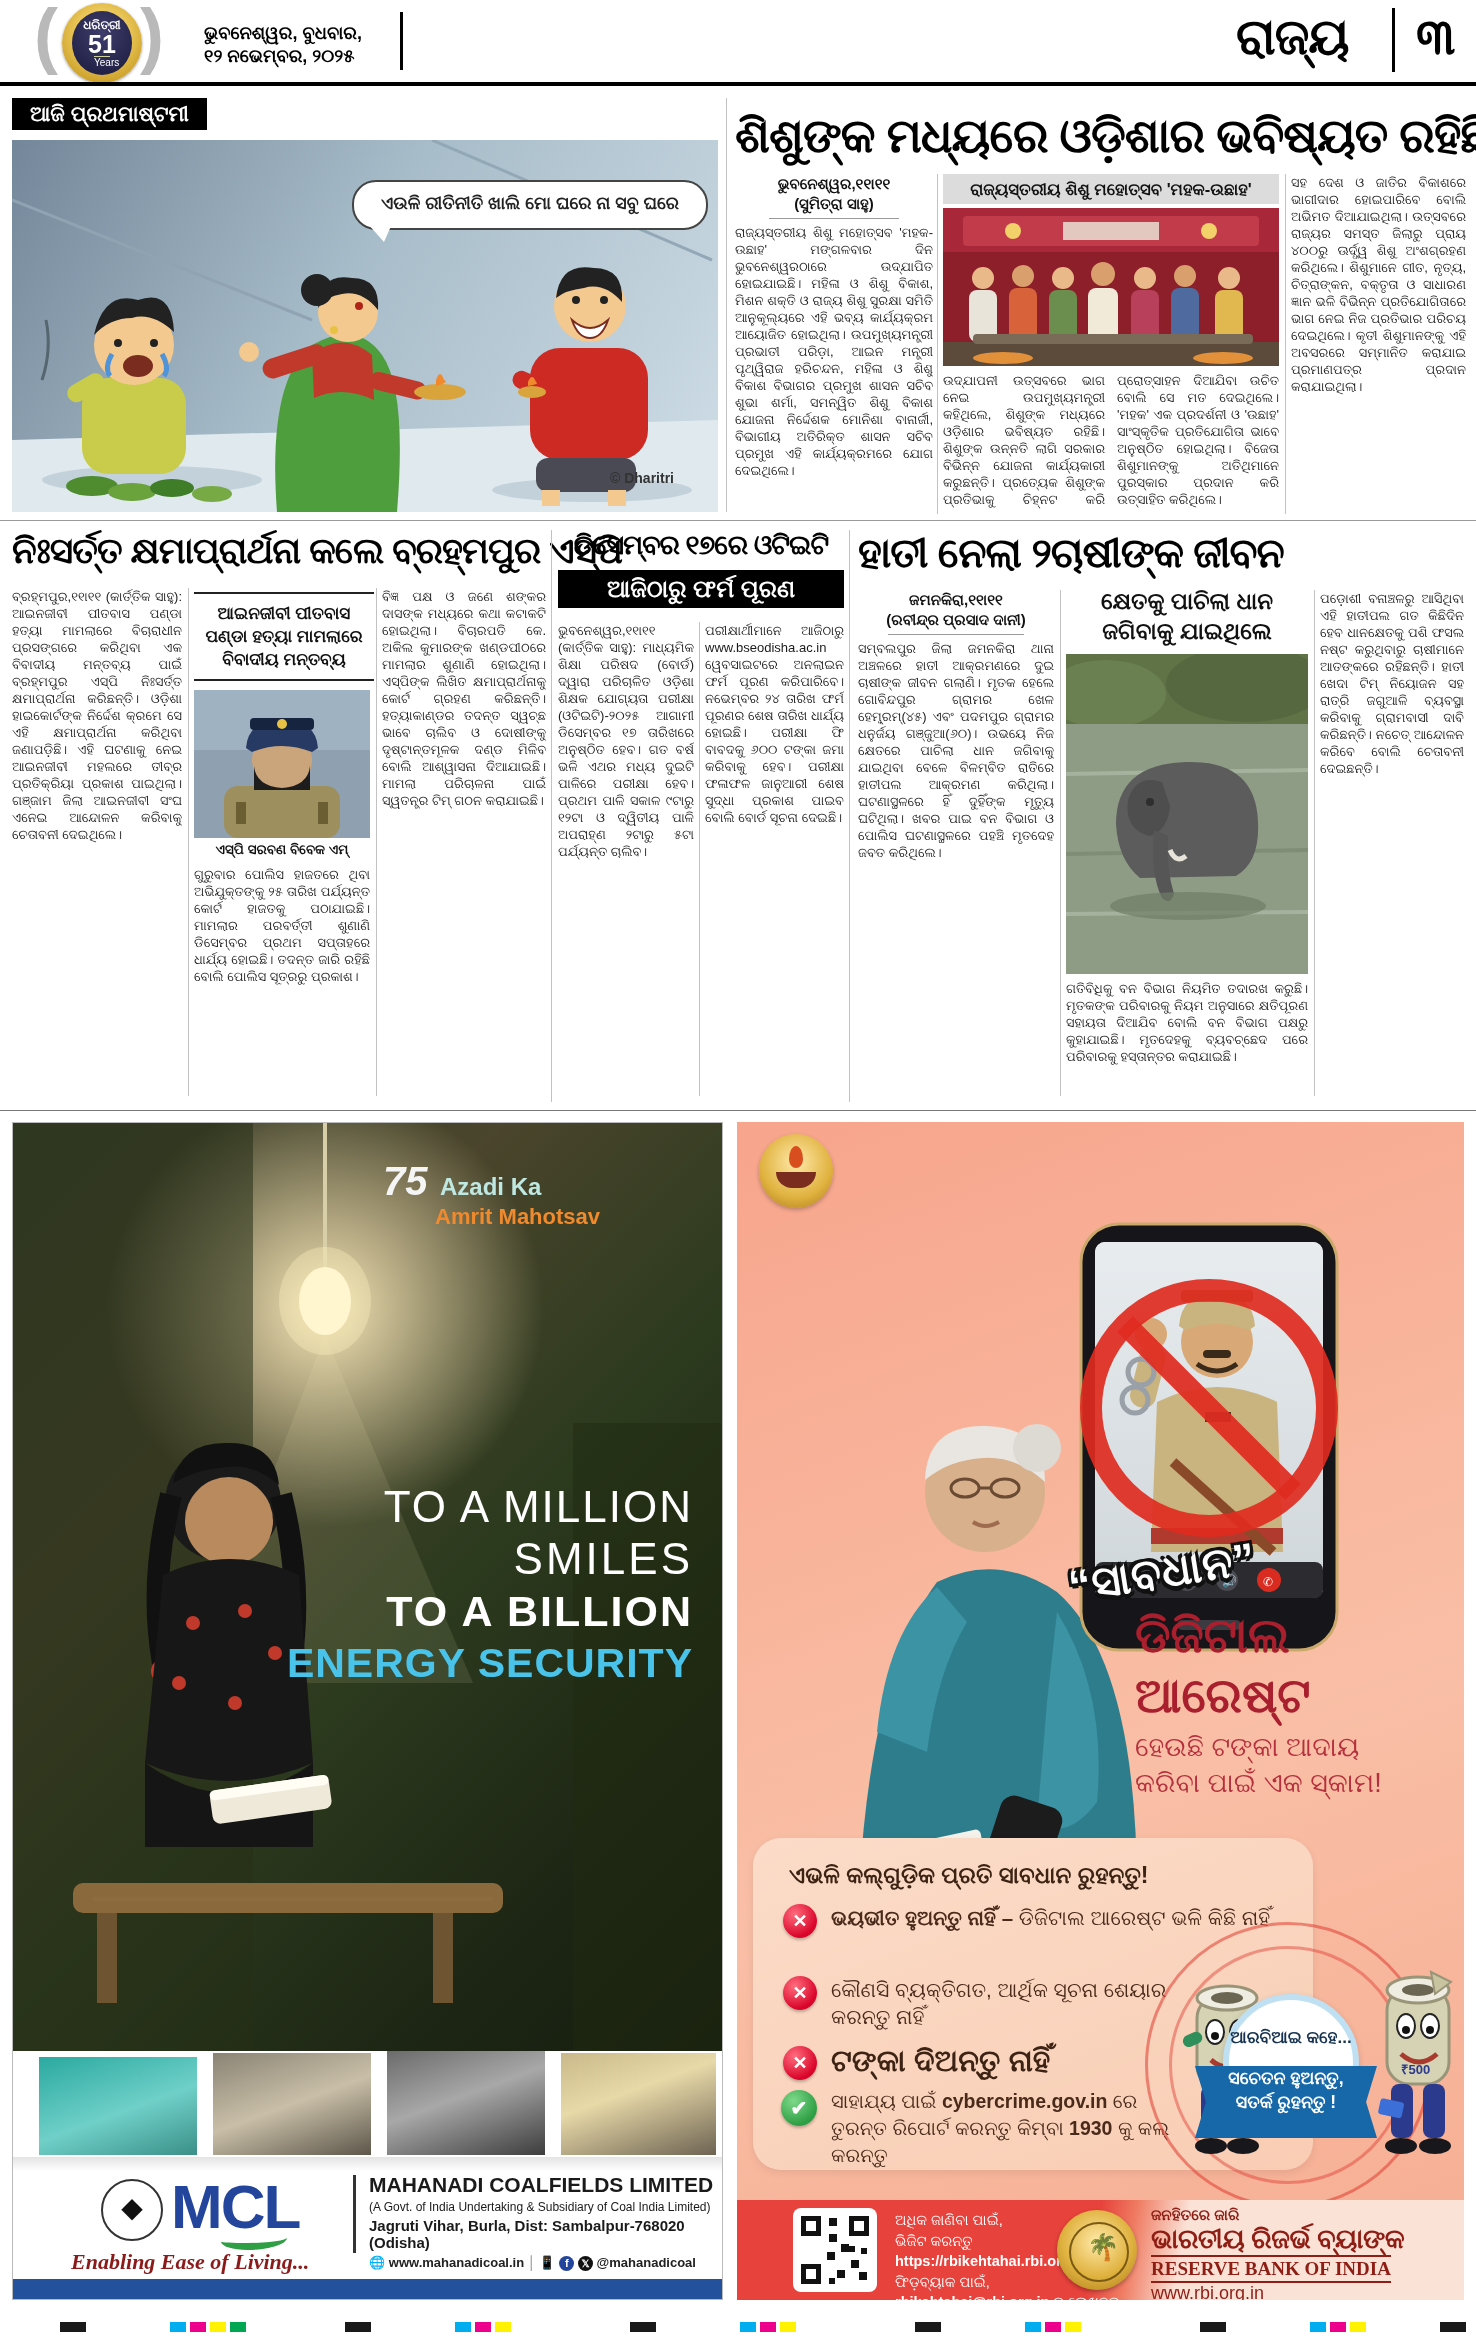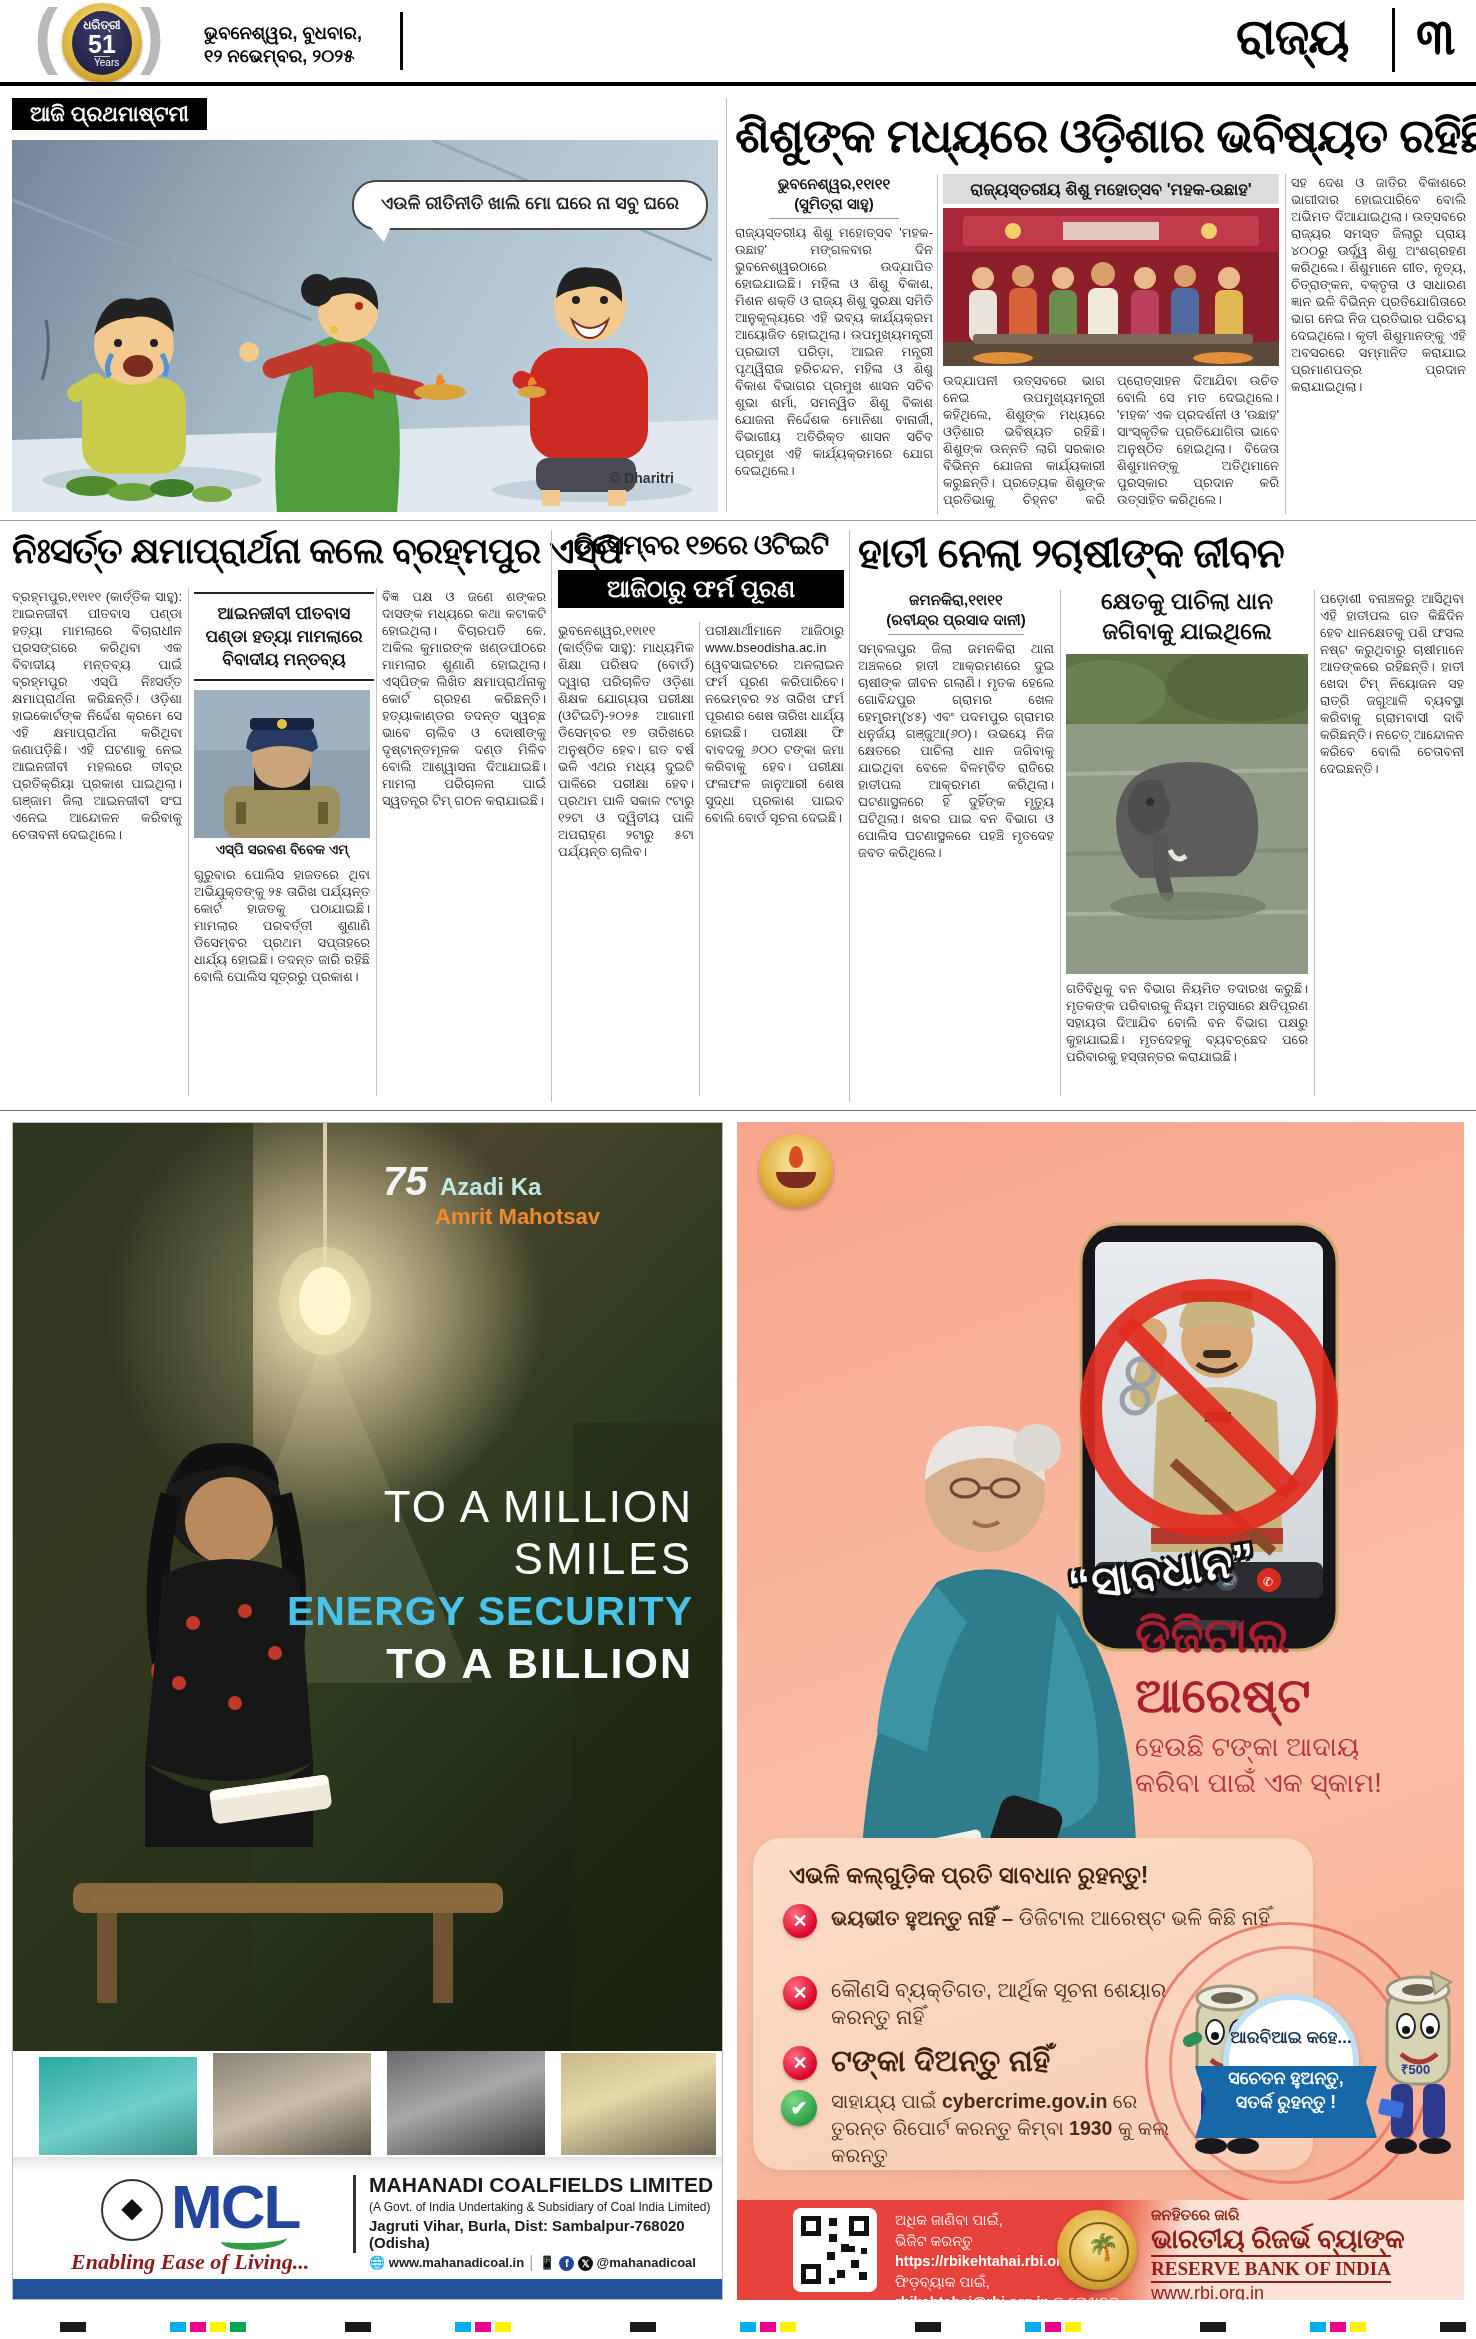--- a/index.html
+++ b/index.html
@@ -262,22 +262,22 @@
       </svg>
     </div>
     <div class="abs" style="left:370px;top:36px;width:300px;text-align:left;color:#fff;">
       <span style="font-size:40px;font-weight:bold;font-style:italic;color:#f5f5f5;">75</span>
       <span style="font-size:24px;color:#bfe8e2;font-weight:bold;margin-left:8px;">Azadi Ka</span>
       <div style="font-size:22px;font-weight:bold;color:#f08a2d;margin-left:52px;">Amrit Mahotsav</div>
     </div>
     <div class="abs" style="left:180px;top:358px;width:500px;text-align:right;color:#fff;line-height:52px;">
       <div style="font-size:44px;font-weight:300;letter-spacing:2px;">TO A MILLION</div>
       <div style="font-size:44px;font-weight:300;letter-spacing:3px;">SMILES</div>
+      <div style="font-size:43px;font-weight:bold;letter-spacing:2px;">TO A BILLION</div>
       <div style="font-size:41px;font-weight:bold;color:#49c3ea;letter-spacing:1px;">ENERGY SECURITY</div>
-      <div style="font-size:43px;font-weight:bold;letter-spacing:2px;">TO A BILLION</div>
     </div>
     <div class="abs" style="left:0;top:928px;width:709px;height:120px;background:#fff;">
       <div class="abs" style="left:26px;top:6px;width:158px;height:98px;
            background:linear-gradient(160deg,#2aa9a0,#6fd0c8 55%,#3a8f88);"></div>
       <div class="abs" style="left:200px;top:2px;width:158px;height:102px;
            background:linear-gradient(160deg,#8a8374,#c9bfa8 50%,#5d564a);"></div>
       <div class="abs" style="left:374px;top:0;width:158px;height:104px;
            background:linear-gradient(160deg,#6b6b6b,#a8a8a8 45%,#3d3d3d);"></div>
       <div class="abs" style="left:548px;top:2px;width:155px;height:102px;
            background:linear-gradient(160deg,#c9b98a,#e8d9a8 40%,#6d6352);"></div>

